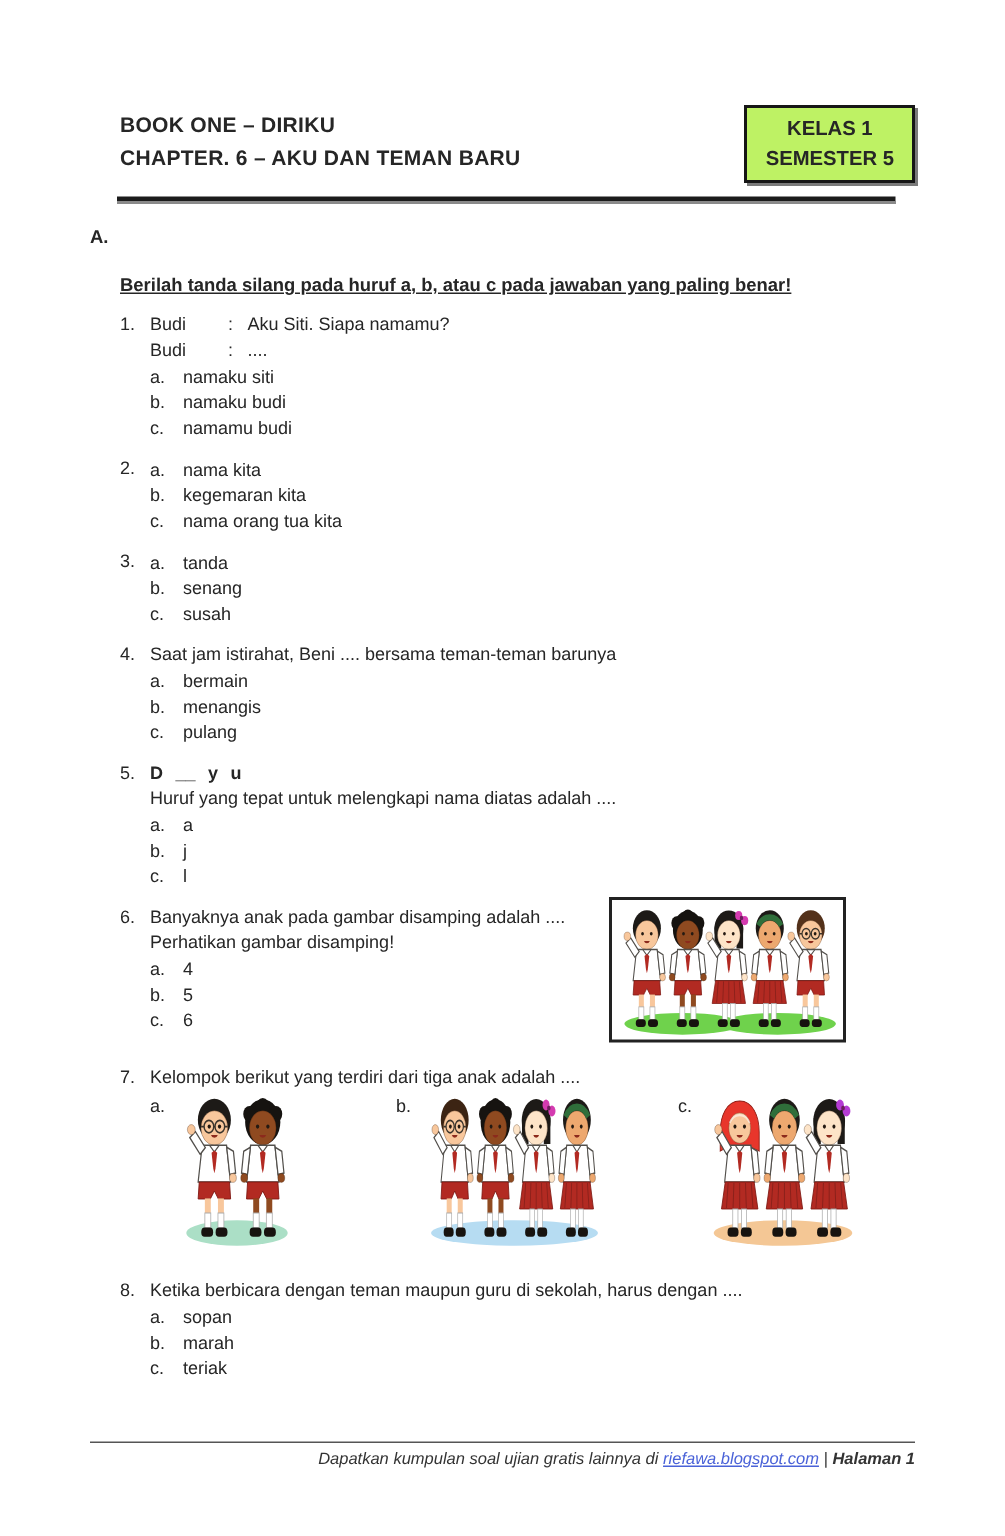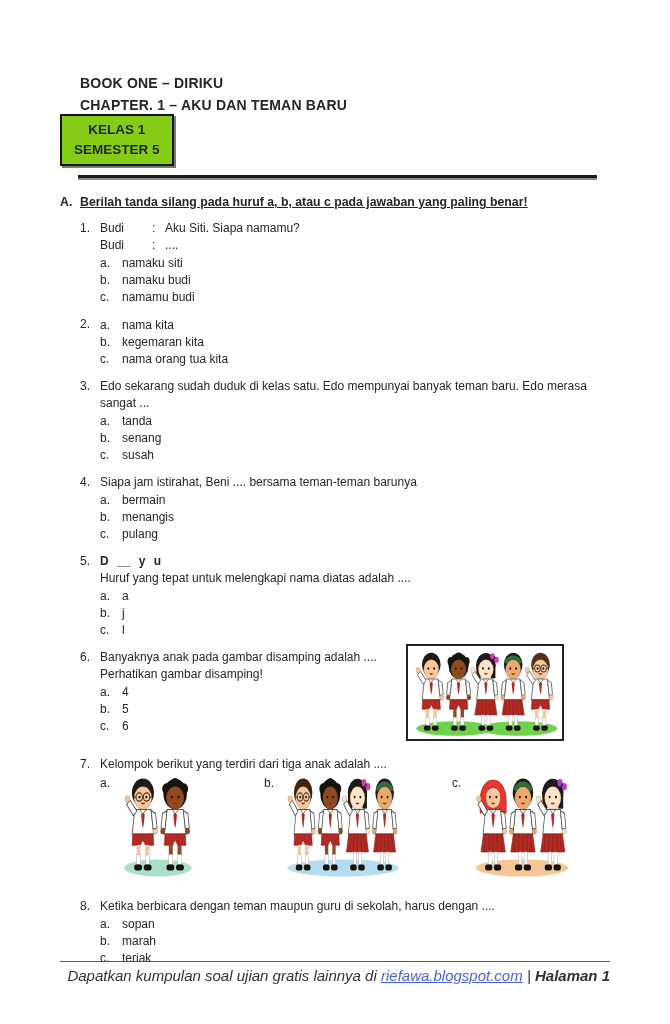--- a/index.html
+++ b/index.html
@@ -5,33 +5,33 @@
   html,body{margin:0;padding:0;background:#ffffff;}
   body{
     width:670px;height:1024px;position:relative;overflow:hidden;
     font-family:"Liberation Sans","DejaVu Sans",sans-serif;
     font-size:12px;color:#262626;
   }
   .sheet{position:absolute;inset:0;background:#fff;}
   .content{position:absolute;left:60px;top:0;width:550px;}
 
   
-  .doc-header{margin-top:72px;display:flex;justify-content:space-between;align-items:flex-start;flex-direction:column;}
+  .doc-header{margin-top:72px;display:flex;justify-content:space-between;align-items:flex-start;}
   .titles{padding-left:20px;font-weight:bold;font-size:14px;line-height:22px;letter-spacing:.2px;}
   .badge{
-    border:2px solid #161616;box-shadow:2px 2px 0 #7a7a7a;background:#84cc16;
+    border:2px solid #161616;box-shadow:2px 2px 0 #7a7a7a;background:#bef264;
     padding:4px 12px;text-align:center;font-weight:bold;font-size:13.5px;line-height:20px;
-    margin-right:17px;margin-top:-2px;white-space:nowrap;
+    margin-top:-2px;white-space:nowrap;
   }
   .header-rule{margin-top:9px;margin-left:18px;width:519px;height:3px;background:#1c1c1c;border-bottom:2px solid #8a8a8a;}
 
   
   .section{display:flex;margin-top:15px;font-weight:bold;font-size:12.3px;}
   .section-label{width:20px;flex:none;}
-  .section-text{text-decoration:underline;}
+  .section-text{text-decoration:underline;margin-top:32px;}
 
   
   .questions{margin-top:11px;}
   .q{display:flex;margin-bottom:10px;}
   .qnum{width:20px;flex:none;margin-left:20px;line-height:17px;}
   .qbody{flex:1;line-height:17px;max-width:510px;}
   .qtext{line-height:17px;}
   .qtitle{font-weight:bold;word-spacing:5px;}
   .opts{margin-top:1px;}
   .opt{display:flex;line-height:17px;}
@@ -55,35 +55,35 @@
   .figitem .ol{width:17px;flex:none;line-height:14px;}
   .figitem svg{display:block;margin-top:-2px;margin-left:2px;}
   .figitem-a{left:0;}
   .figitem-b{left:164px;}
   .figitem-c{left:352px;}
 
   
   .footer{
     position:absolute;left:60px;width:550px;top:961px;
     border-top:1.5px solid #555;padding-top:5px;
-    text-align:right;font-style:italic;font-size:15px;color:#333;
+    text-align:right;font-style:italic;font-size:11px;color:#333;
   }
   .flink{color:#4a62d8;text-decoration:underline;cursor:pointer;}
   .pagelabel{font-weight:bold;}
 </style>
 </head>
 <body>
 
 <div class="sheet">
   <div class="content">
 
     <div class="doc-header">
       <div class="titles">
         <div>BOOK ONE – DIRIKU</div>
-        <div>CHAPTER. 1 – AKU DAN TEMAN BARU</div>
+        <div>CHAPTER. 6 – AKU DAN TEMAN BARU</div>
       </div>
       <div class="badge">
         <div>KELAS 1</div>
         <div>SEMESTER 5</div>
       </div>
     </div>
     <div class="header-rule"></div>
 
     <div class="section">
       <div class="section-label">A.</div>
@@ -138,42 +138,41 @@
                 <span class="ol">c.</span>
                 <span>nama orang tua kita</span>
               </div>
           </div>
         </div>
       </div>
 
       <div class="q">
         <div class="qnum">3.</div>
         <div class="qbody">
-          <div class="qtext">Edo sekarang sudah duduk di kelas satu. Edo mempunyai banyak teman baru. Edo merasa sangat ...</div>
           <div class="opts">
             <div class="opt">
                 <span class="ol">a.</span>
                 <span>tanda</span>
               </div>
             <div class="opt">
                 <span class="ol">b.</span>
                 <span>senang</span>
               </div>
             <div class="opt">
                 <span class="ol">c.</span>
                 <span>susah</span>
               </div>
           </div>
         </div>
       </div>
 
       <div class="q">
         <div class="qnum">4.</div>
         <div class="qbody">
-          <div class="qtext">Siapa jam istirahat, Beni .... bersama teman-teman barunya</div>
+          <div class="qtext">Saat jam istirahat, Beni .... bersama teman-teman barunya</div>
           <div class="opts">
             <div class="opt">
                 <span class="ol">a.</span>
                 <span>bermain</span>
               </div>
             <div class="opt">
                 <span class="ol">b.</span>
                 <span>menangis</span>
               </div>
             <div class="opt">

